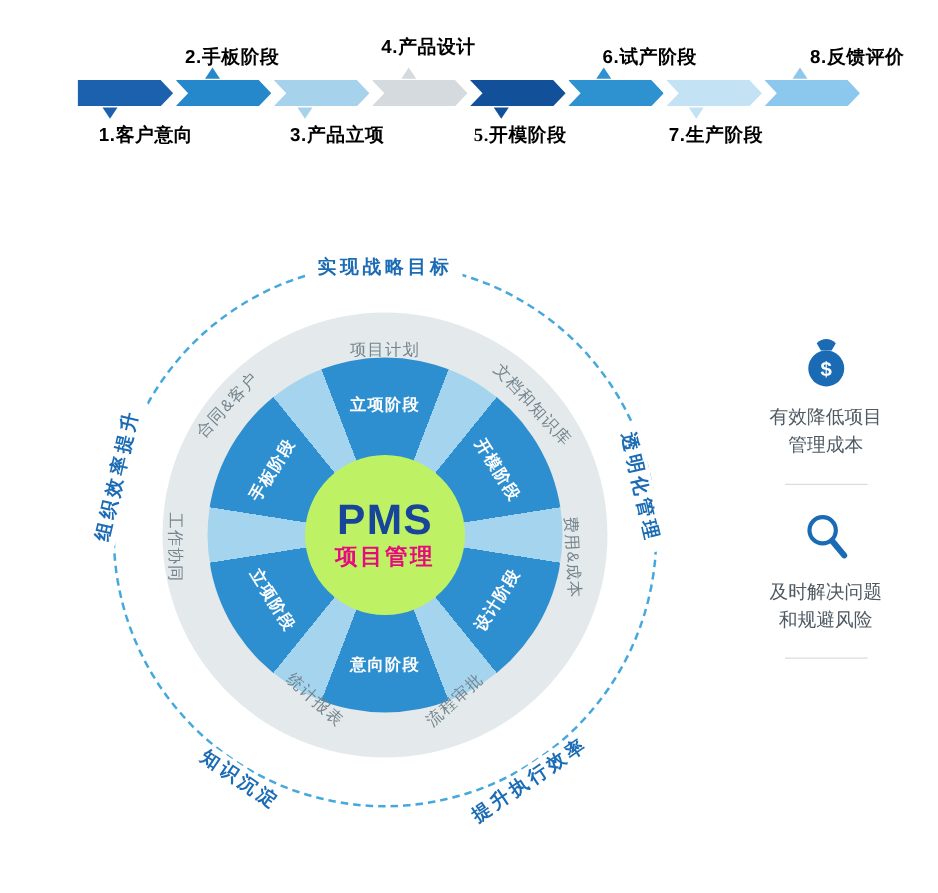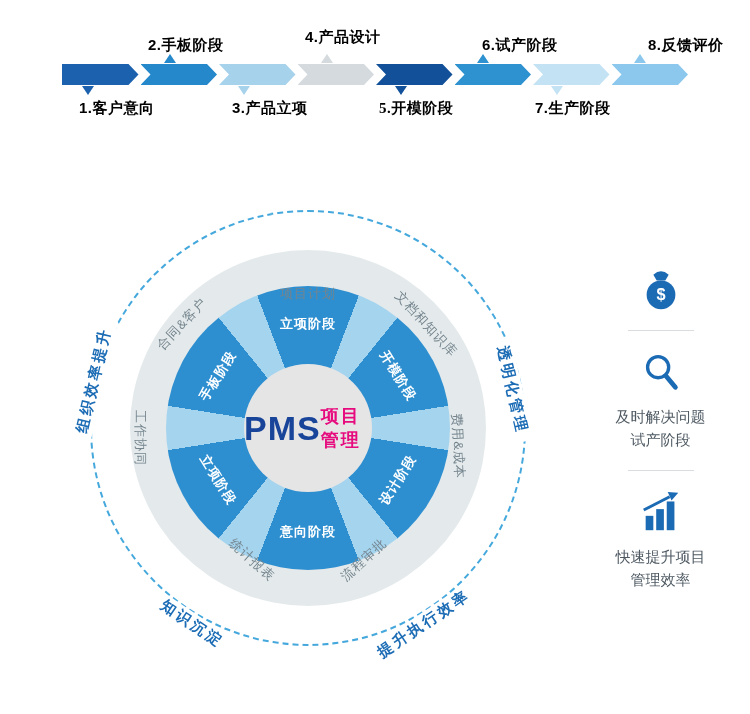--- a/index.html
+++ b/index.html
@@ -14,22 +14,22 @@
   .stage-label { position:absolute; font-size:15px; font-weight:bold; color:#000000; letter-spacing:.5px; white-space:nowrap; }
   .ptr { position:absolute; width:0; height:0; border-left:6px solid transparent; border-right:6px solid transparent; }
   .ptr-above { border-bottom:9px solid #13375f; }
   .ptr-below { border-top:9px solid #13375f; }
 
   
   .diagram { position:absolute; left:78px; top:198px; width:460px; height:460px; }
   .dashed-circle { position:absolute; inset:12px; border:2px dashed #45a8dc; border-radius:50%; }
   .ring { position:absolute; inset:52px; border-radius:50%; background:#e4eaec; }
   .donut { position:absolute; inset:88px; border-radius:50%; }
-  .center-circle { position:absolute; inset:166px; background:#e5e5e5; border-radius:50%;
-                   display:flex; align-items:center; justify-content:center; }
+  .center-circle { position:absolute; inset:166px; background:#bef264; border-radius:50%;
+                   display:flex; flex-direction:column; align-items:center; justify-content:center; }
   .pms-title { font-size:34px; font-weight:bold; color:#18459a; letter-spacing:1px; line-height:1; }
   .pms-sub { font-size:18px; font-weight:bold; color:#e60a7e; margin-top:0; letter-spacing:2px; }
 
   .outer-label { position:absolute; color:#1b6cb5; font-weight:bold; font-size:15px; letter-spacing:3px;
                  background:#fff; padding:1px 8px; white-space:nowrap; }
   .ring-label { position:absolute; color:#74848d; font-size:13px; letter-spacing:1px; white-space:nowrap; }
   .donut-label { position:absolute; color:#fff; font-size:13px; font-weight:bold; letter-spacing:1px; white-space:nowrap; }
 
   
   .benefits { position:absolute; left:588px; top:266px; width:145px;
@@ -77,26 +77,27 @@
 
   <div class="diagram">
     <div class="dashed-circle"></div>
     <div class="ring"></div>
     <div class="donut" style="background: conic-gradient(from -21deg, rgb(46, 143, 208) 0deg, rgb(46, 143, 208) 42deg, rgb(165, 212, 239) 42deg, rgb(165, 212, 239) 60deg, rgb(46, 143, 208) 60deg, rgb(46, 143, 208) 102deg, rgb(165, 212, 239) 102deg, rgb(165, 212, 239) 120deg, rgb(46, 143, 208) 120deg, rgb(46, 143, 208) 162deg, rgb(165, 212, 239) 162deg, rgb(165, 212, 239) 180deg, rgb(46, 143, 208) 180deg, rgb(46, 143, 208) 222deg, rgb(165, 212, 239) 222deg, rgb(165, 212, 239) 240deg, rgb(46, 143, 208) 240deg, rgb(46, 143, 208) 282deg, rgb(165, 212, 239) 282deg, rgb(165, 212, 239) 300deg, rgb(46, 143, 208) 300deg, rgb(46, 143, 208) 342deg, rgb(165, 212, 239) 342deg, rgb(165, 212, 239) 360deg);"></div>
     <div class="center-circle">
       <div class="pms-title">PMS</div>
       <div class="pms-sub">项目管理</div>
     </div>
 
+    <div class="outer-label" style="left:230px; top:16px;  transform:translate(-50%,-50%);">实现战略目标</div>
     <div class="outer-label" style="left:434px; top:192px; transform:translate(-50%,-50%) rotate(77deg);">透明化管理</div>
     <div class="outer-label" style="left:346px; top:426px; transform:translate(-50%,-50%) rotate(-34deg);">提升执行效率</div>
     <div class="outer-label" style="left:114px; top:426px; transform:translate(-50%,-50%) rotate(34deg);">知识沉淀</div>
     <div class="outer-label" style="left:16px;  top:182px; transform:translate(-50%,-50%) rotate(-77deg);">组织效率提升</div>
 
-    <div class="ring-label" style="left:230px; top:96px;  transform:translate(-50%,-50%);">项目计划</div>
+    <div class="ring-label" style="left:230px; top:82px;  transform:translate(-50%,-50%);">项目计划</div>
     <div class="ring-label" style="left:348px; top:126px; transform:translate(-50%,-50%) rotate(47deg);">文档和知识库</div>
     <div class="ring-label" style="left:380px; top:248px; transform:translate(-50%,-50%) rotate(87deg);">费用&amp;成本</div>
     <div class="ring-label" style="left:286px; top:362px; transform:translate(-50%,-50%) rotate(-42deg);">流程审批</div>
     <div class="ring-label" style="left:174px; top:362px; transform:translate(-50%,-50%) rotate(42deg);">统计报表</div>
     <div class="ring-label" style="left:62px;  top:240px; transform:translate(-50%,-50%) rotate(90deg);">工作协同</div>
     <div class="ring-label" style="left:104px; top:126px; transform:translate(-50%,-50%) rotate(-47deg);">合同&amp;客户</div>
 
     <div class="donut-label" style="left:230px; top:126px; transform:translate(-50%,-50%);">立项阶段</div>
     <div class="donut-label" style="left:320px; top:178px; transform:translate(-50%,-50%) rotate(58deg);">开模阶段</div>
     <div class="donut-label" style="left:320px; top:282px; transform:translate(-50%,-50%) rotate(-58deg);">设计阶段</div>
@@ -106,45 +107,36 @@
   </div>
 
   <div class="benefits">
 
     <div class="benefit">
       <svg class="benefit-icon" viewBox="0 0 48 48">
         <path d="M16 9 q8 -7 16 0 l-3.5 6 h-9 z" fill="#1b6ab4"></path>
         <circle cx="24" cy="30" r="15" fill="#1b6ab4"></circle>
         <text x="24" y="36" text-anchor="middle" font-size="17" font-weight="bold" fill="#ffffff">$</text>
       </svg>
+      <div class="benefit-text">
+        <div>有效降低项目</div>
+        <div>管理成本</div>
+      </div>
     </div>
 
     <div class="divider"></div>
 
     <div class="benefit">
       <svg class="benefit-icon" viewBox="0 0 48 48">
         <circle cx="21" cy="19" r="11" fill="none" stroke="#1b6ab4" stroke-width="3.5"></circle>
         <line x1="29" y1="28" x2="39" y2="40" stroke="#1b6ab4" stroke-width="5" stroke-linecap="round"></line>
       </svg>
       <div class="benefit-text">
         <div>及时解决问题</div>
-        <div>试产阶段</div>
+        <div>和规避风险</div>
       </div>
     </div>
 
     <div class="divider"></div>
 
-    <div class="benefit">
-      <svg class="benefit-icon" viewBox="0 0 48 48">
-        <rect x="8" y="28" width="8" height="15" fill="#1b6ab4"></rect>
-        <rect x="19" y="21" width="8" height="22" fill="#1b6ab4"></rect>
-        <rect x="30" y="13" width="8" height="30" fill="#1b6ab4"></rect>
-        <path d="M6 22 L33 8" stroke="#1b6ab4" stroke-width="3" fill="none"></path>
-        <path d="M31 3 L42 4 L35 12 Z" fill="#1b6ab4"></path>
-      </svg>
-      <div class="benefit-text">
-        <div>快速提升项目</div>
-        <div>管理效率</div>
-      </div>
-    </div>
 
   </div>
 </div>
 
 </body></html>

